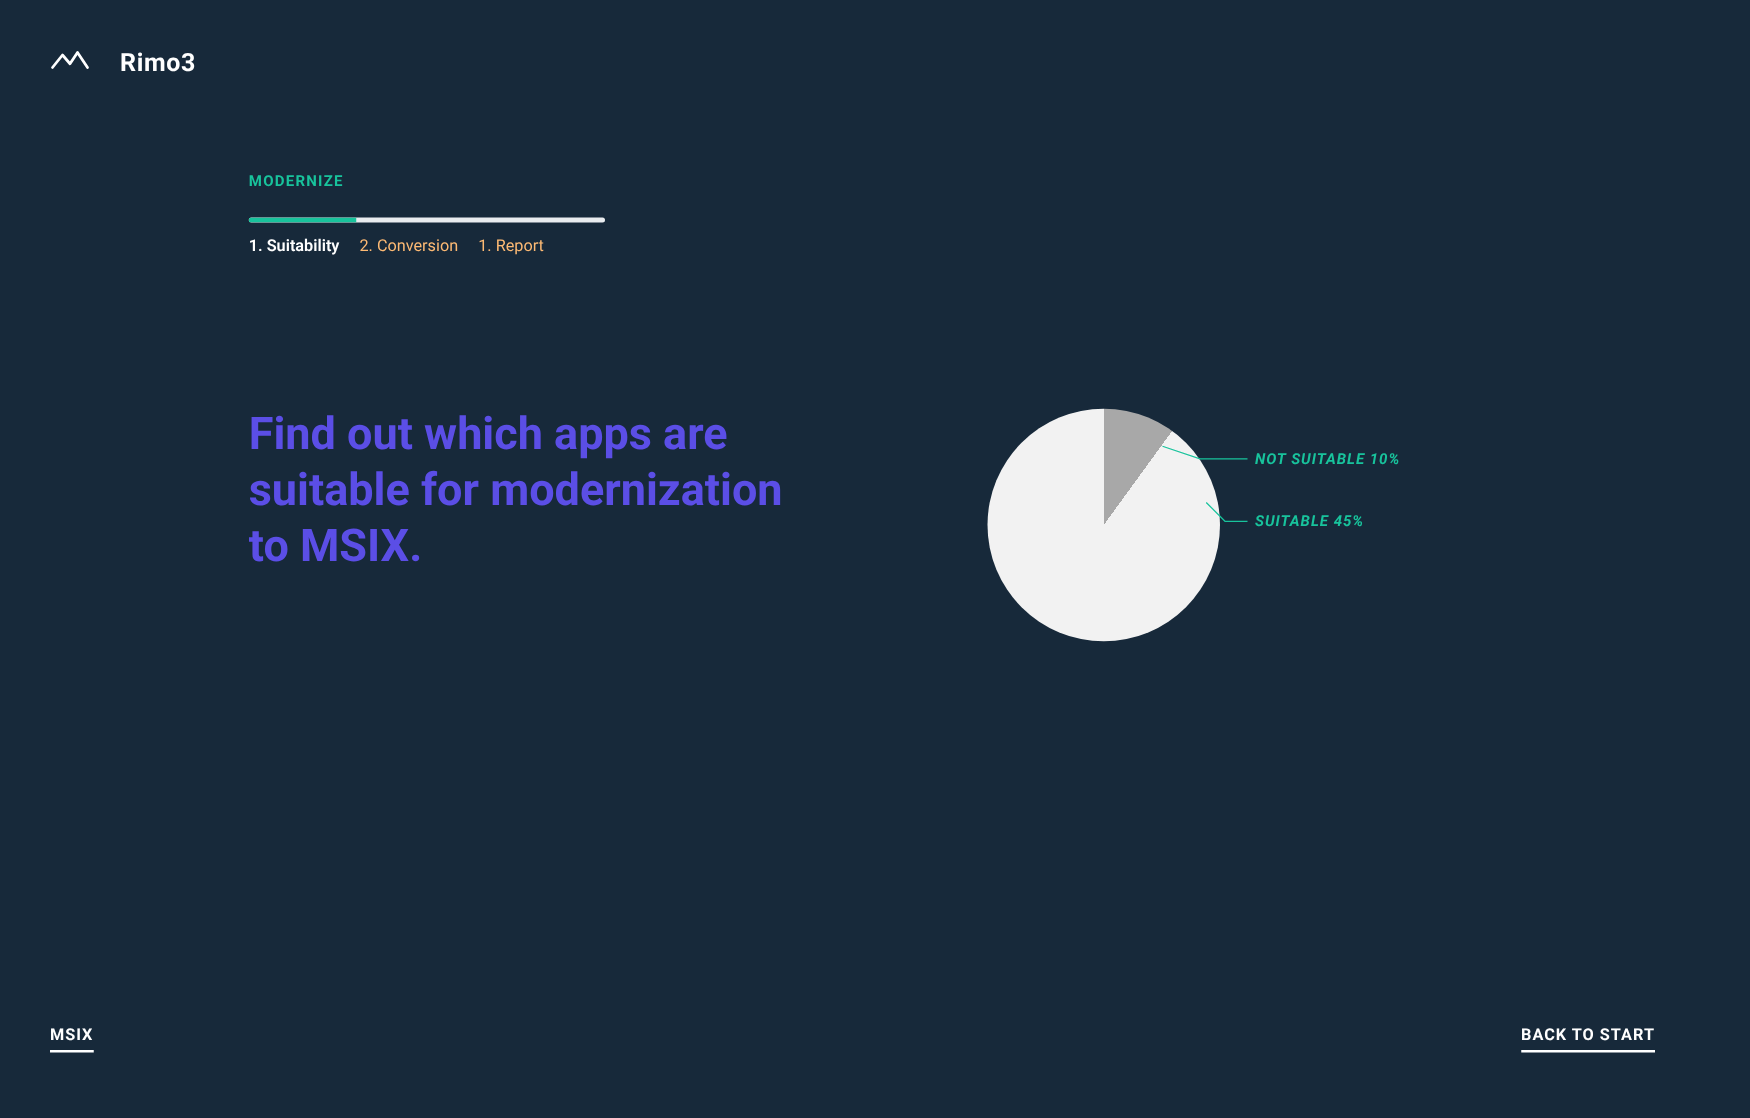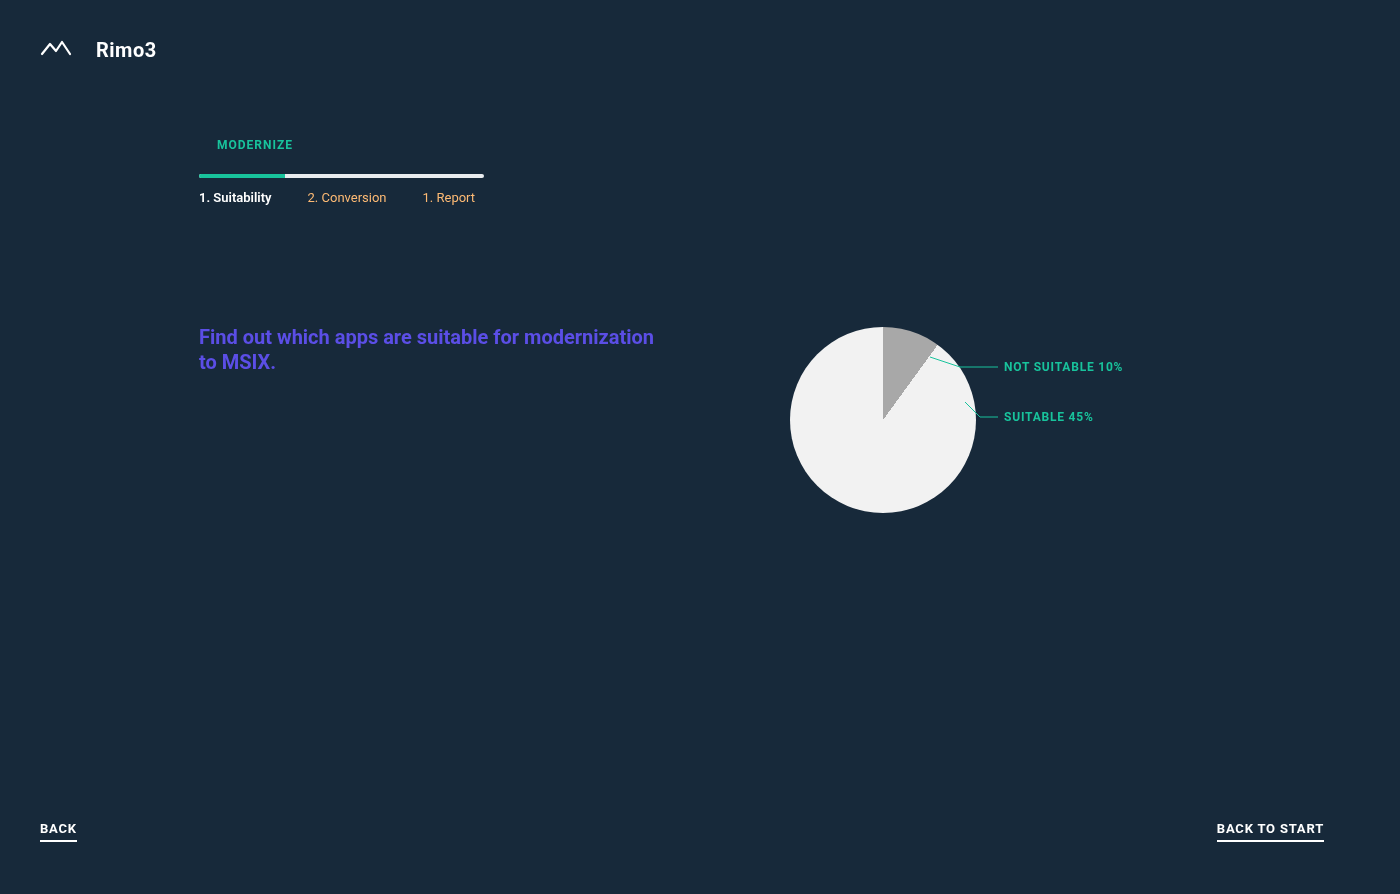--- a/index.html
+++ b/index.html
@@ -32,21 +32,20 @@
 
   
   .section-label {
     position: absolute;
     top: 138px;
     left: 199px;
     color: #18c39c;
     font-size: 12px;
     font-weight: 700;
     letter-spacing: 1px;
-    margin-left: 18px;
   }
 
   
   .progress {
     position: absolute;
     top: 174px;
     left: 199px;
     width: 285px;
     height: 4px;
     background: #e9ecef;
@@ -57,50 +56,51 @@
     height: 100%;
     background: #18c39c;
   }
 
   
   .steps {
     position: absolute;
     top: 190px;
     left: 199px;
     display: flex;
-    gap: 36px;
+    gap: 16px;
     font-size: 13px;
   }
   .step {
     color: #fdba74;
   }
   .step.active {
     color: #fff;
     font-weight: 600;
   }
 
   
   .headline {
     position: absolute;
     top: 325px;
     left: 199px;
     width: 460px;
     color: #5b4ee6;
-    font-size: 20px;
+    font-size: 36px;
     font-weight: 700;
     line-height: 1.25;
   }
 
   
   .chart-wrap {
     position: absolute;
     top: 327px;
     left: 790px;
     width: 500px;
     height: 200px;
+    font-style: italic;
   }
   .pie {
     position: absolute;
     top: 0;
     left: 0;
     width: 186px;
     height: 186px;
     border-radius: 50%;
   }
   .label {
@@ -163,14 +163,14 @@
 <div class="chart-wrap">
   <div class="pie" id="pie" style="background: conic-gradient(rgb(168, 168, 168) 0deg, rgb(168, 168, 168) 36deg, rgb(242, 242, 242) 36deg, rgb(242, 242, 242) 360deg);"></div>
   <svg class="leader" width="500" height="200">
     <polyline points="140,30 170,40 208,40"></polyline>
     <polyline points="175,75 190,90 208,90"></polyline>
   </svg>
   <div class="label label-ns">NOT SUITABLE 10%</div>
   <div class="label label-s">SUITABLE 45%</div>
 </div>
 
-<div class="footer-btn back-btn">BACK</div>
+<div class="footer-btn back-btn">MSIX</div>
 <div class="footer-btn start-btn">BACK TO START</div>
 
 </body></html>

